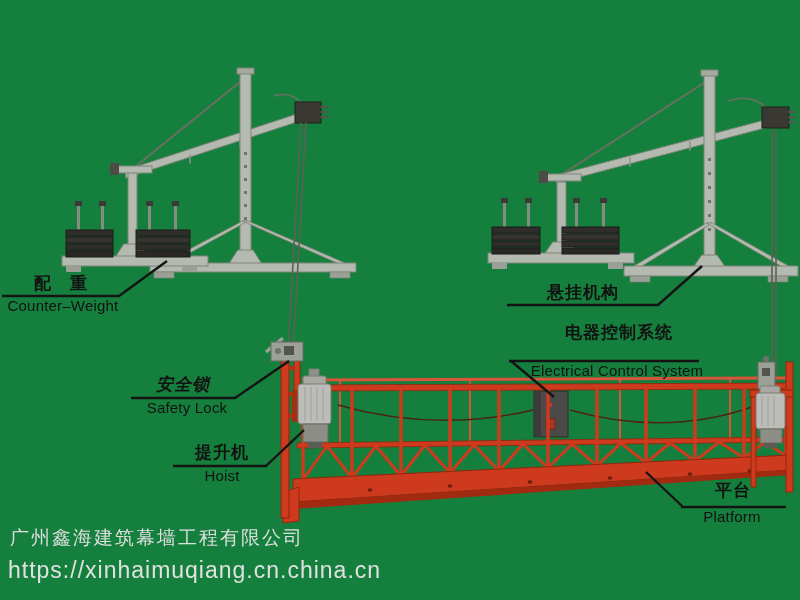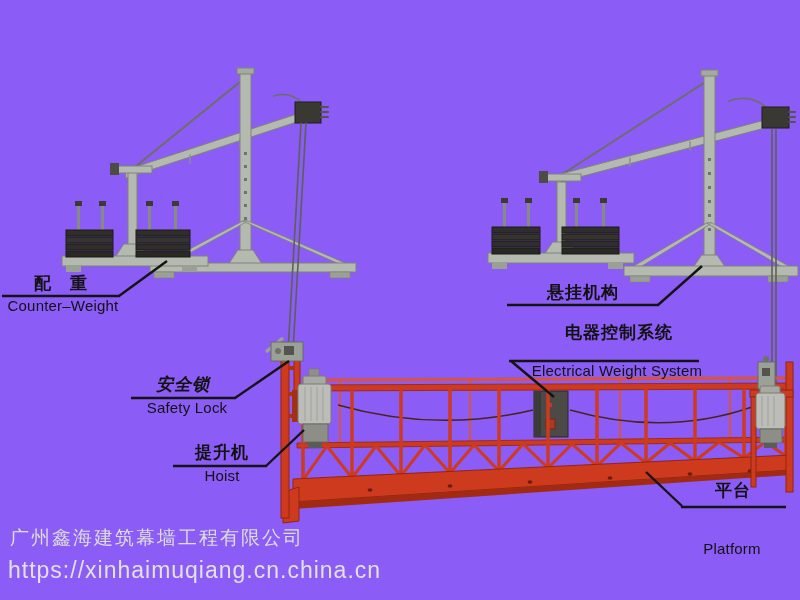--- a/index.html
+++ b/index.html
@@ -1,16 +1,16 @@
 <!DOCTYPE html>
 <html><head>
 <meta charset="utf-8">
 <style>
   html,body{margin:0;padding:0;background:#fff;}
-  .stage{position:relative;width:800px;height:600px;background:#8b5cf6;overflow:hidden;
+  .stage{position:relative;width:800px;height:600px;background:#15803d;overflow:hidden;
          font-family:"Liberation Sans",sans-serif;}
   .stage svg{position:absolute;left:0;top:0;}
   .lbl{position:absolute;color:#121212;text-align:center;line-height:1.05;white-space:nowrap;}
   .zh{font-weight:700;font-size:17px;letter-spacing:1px;font-family:"Liberation Sans",sans-serif;}
   .en{font-weight:500;font-size:15px;letter-spacing:.2px;font-family:"Liberation Sans",sans-serif;}
   .wm{position:absolute;white-space:nowrap;font-family:"Liberation Sans",sans-serif;}
   .wm-company{left:10px;top:525px;font-size:19px;letter-spacing:2px;color:#dedede;}
   .wm-url{left:8px;top:557px;font-size:23px;letter-spacing:1px;color:#e1e1e1;}
 </style>
 </head>
@@ -264,27 +264,27 @@
     </g>
   </g>
 </svg>
 
   <div class="lbl zh" style="left:0px;top:275px;width:122px;">配　重</div>
   <div class="lbl zh" style="left:506px;top:284px;width:154px;">悬挂机构</div>
 
   <div class="lbl en" style="left:0px;top:298px;width:126px;">Counter–Weight</div>
 
   <div class="lbl zh" style="left:534px;top:324px;width:170px;">电器控制系统</div>
-  <div class="lbl en" style="left:524px;top:363px;width:186px;">Electrical Weight System</div>
+  <div class="lbl en" style="left:524px;top:363px;width:186px;">Electrical Control System</div>
 
   <div class="lbl zh" style="left:132px;top:376px;width:102px;font-style:italic;">安全锁</div>
   <div class="lbl en" style="left:132px;top:400px;width:110px;">Safety Lock</div>
 
   <div class="lbl zh" style="left:177px;top:444px;width:90px;">提升机</div>
   <div class="lbl en" style="left:177px;top:468px;width:90px;">Hoist</div>
 
   <div class="lbl zh" style="left:697px;top:482px;width:72px;">平台</div>
-  <div class="lbl en" style="left:688px;top:509px;width:88px;margin-top:32px;">Platform</div>
+  <div class="lbl en" style="left:688px;top:509px;width:88px;">Platform</div>
 
   <div class="wm wm-company">广州鑫海建筑幕墙工程有限公司</div>
   <div class="wm wm-url">https://xinhaimuqiang.cn.china.cn</div>
 
 </div>
 
 </body></html>

